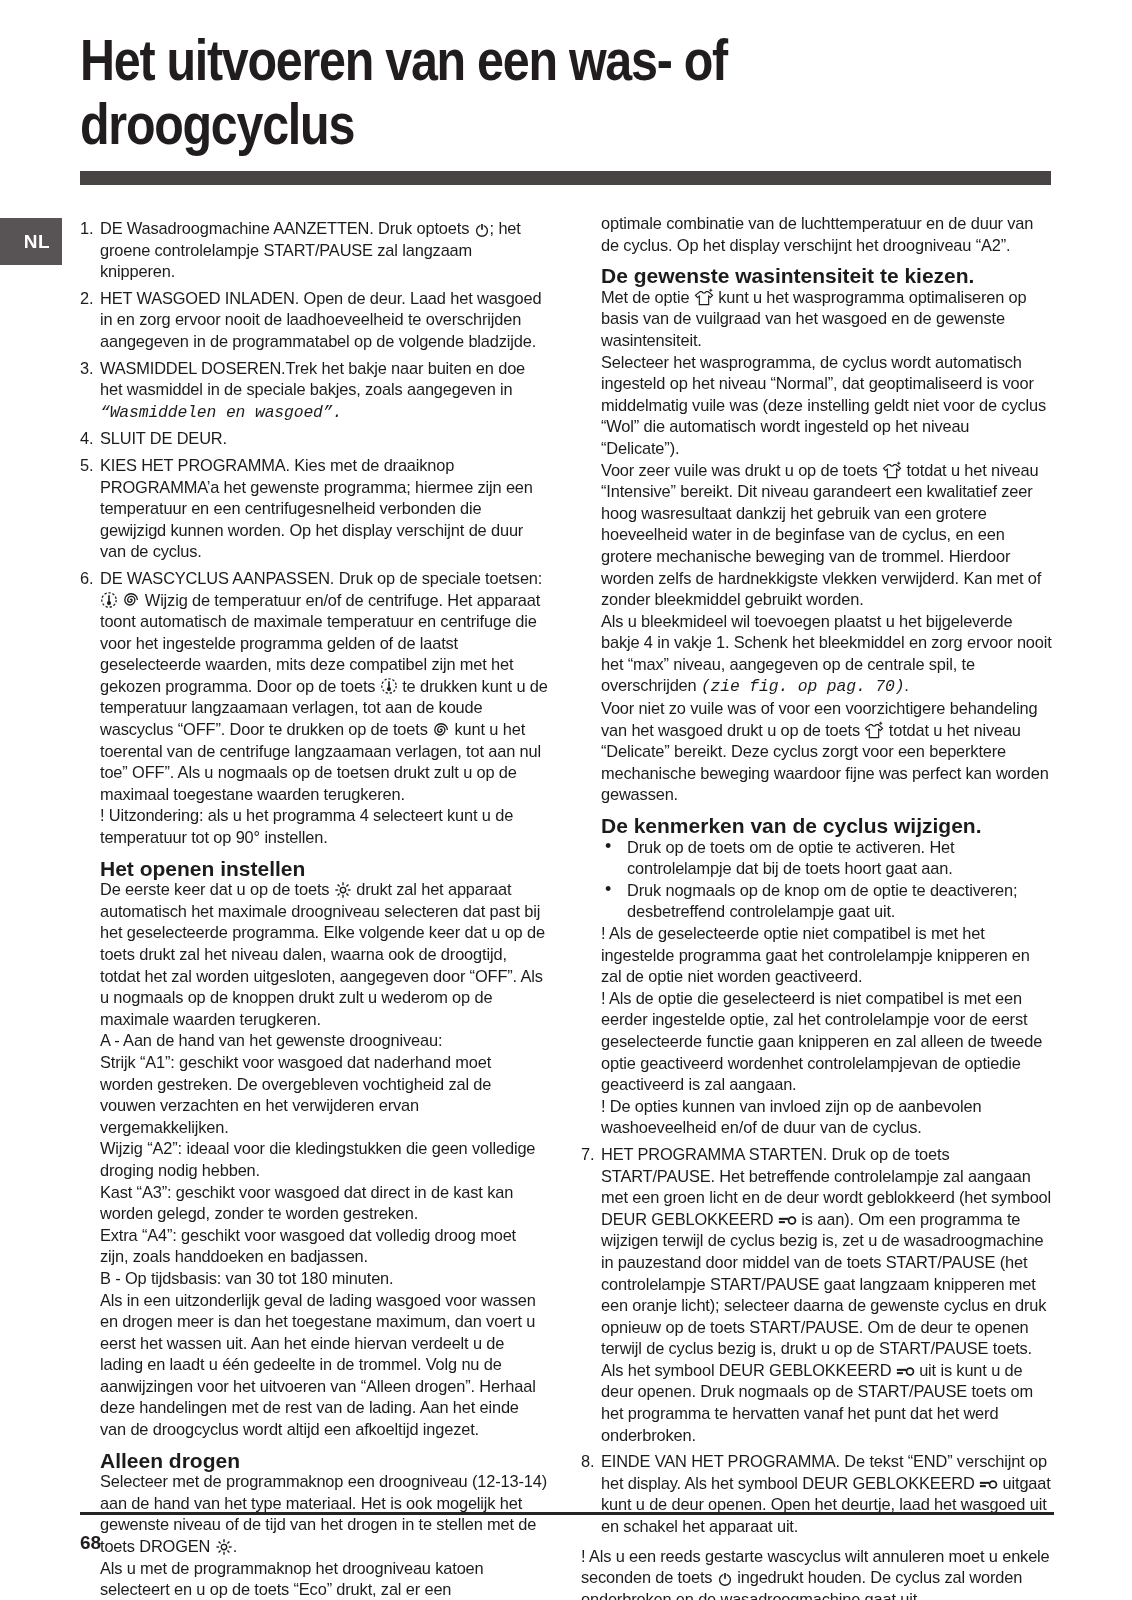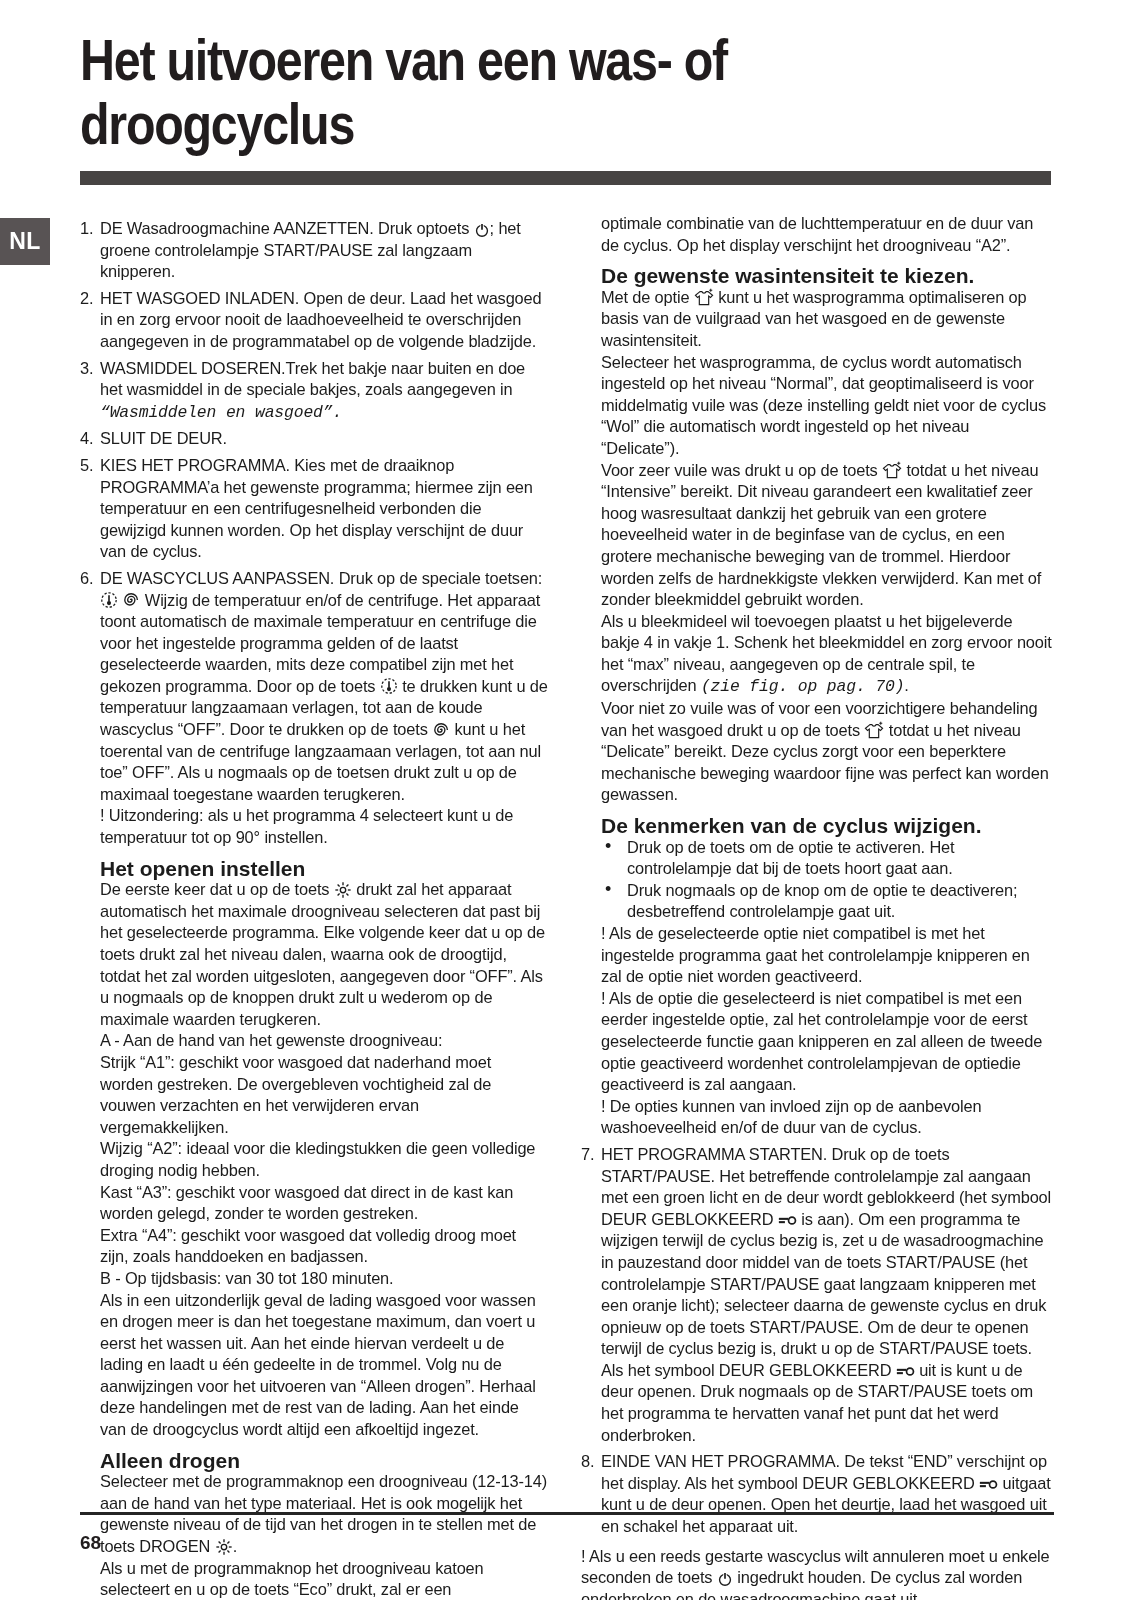--- a/index.html
+++ b/index.html
@@ -8,22 +8,23 @@
     font-family:"Liberation Sans",sans-serif;color:#1c1c1c;overflow:hidden;
   }
   .page-title{
     position:absolute;left:80px;top:28px;
     font-weight:bold;font-size:57px;line-height:64px;letter-spacing:-1.5px;
     color:#211d1e;transform:scaleX(.85);transform-origin:0 0;white-space:nowrap;
   }
   .title-bar{position:absolute;left:80px;top:171px;width:971px;height:14px;background:#474443;}
   .lang-tab{
     position:absolute;left:0;top:218px;width:50px;height:47px;background:#585354;
-    color:#ffffff;font-weight:bold;font-size:23px;display:flex;align-items:center;justify-content:center;
+    color:#ffffff;font-weight:bold;font-size:19px;display:flex;align-items:center;justify-content:center;
     letter-spacing:.5px;
+    padding-left:12px;
   }
   .col{
     position:absolute;top:213px;font-size:16.4px;line-height:21.6px;letter-spacing:-0.15px;
     color:#1c1c1c;
   }
   .col-left{left:80px;width:468px;}
   .col-right{left:581px;width:471px;}
   .item{position:relative;padding-left:20px;margin-top:5px;}
   .item .num{position:absolute;left:0;top:0;}
   .para{padding-left:20px;}

